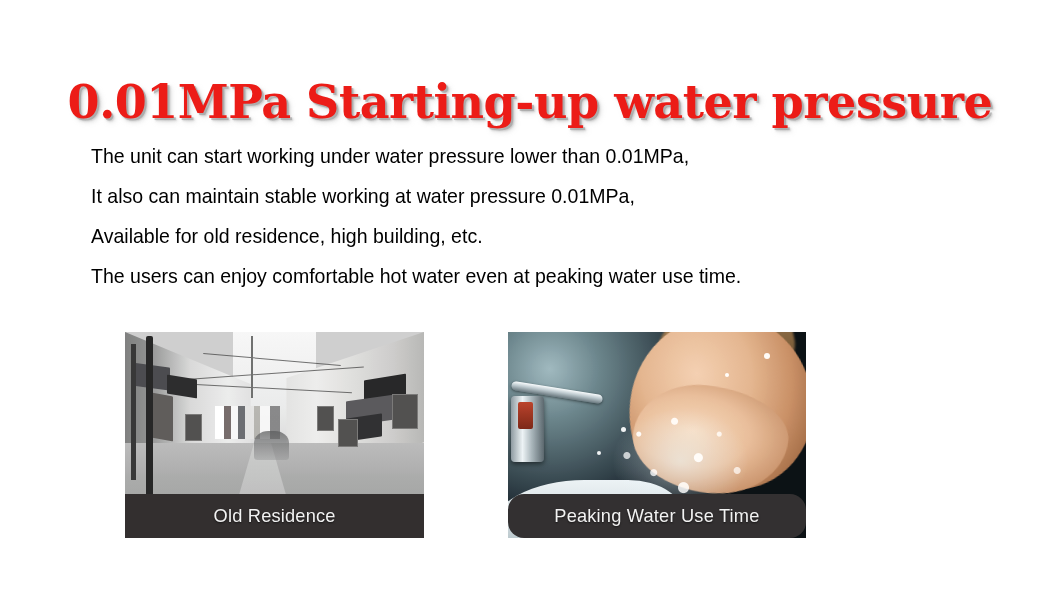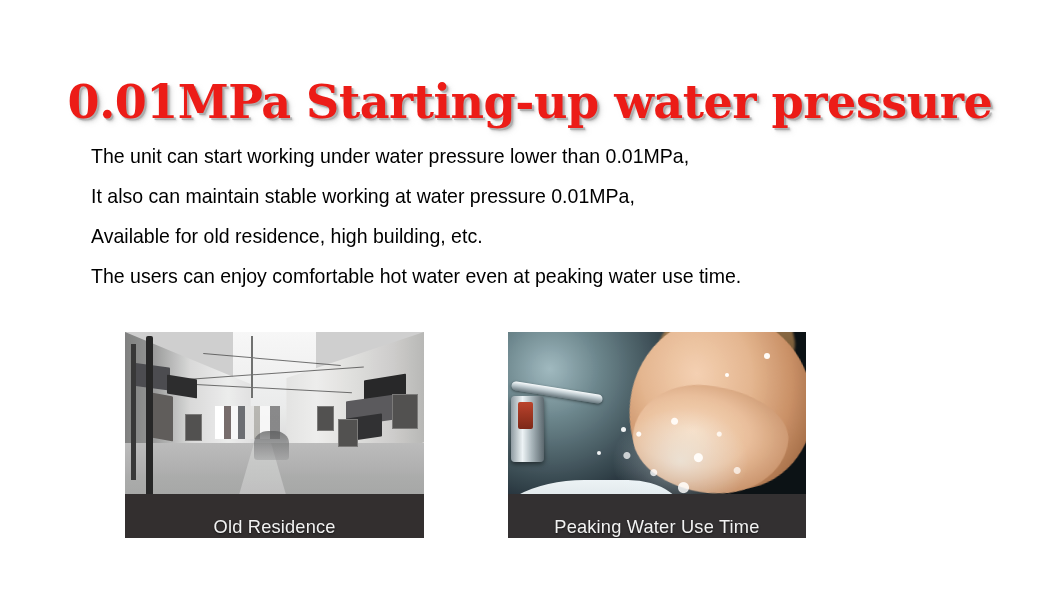--- a/index.html
+++ b/index.html
@@ -87,31 +87,31 @@
     overflow: hidden;
   }
 
   .caption-band {
     position: absolute;
     left: 0;
     right: 0;
     bottom: 0;
     height: 44px;
     display: flex;
-    align-items: flex-end;
+    align-items: center;
     justify-content: center;
     color: #f2f2f2;
     font-family: "Liberation Sans", sans-serif;
     font-size: 19px;
     letter-spacing: 0.2px;
     z-index: 9;
   }
   .p1 .caption-band { background: #332f2f; }
   .p2 .caption-band { background: rgba(38,34,32,0.90); }
-  .p3 .caption-band { background: #333031; }
+  .p3 .caption-band { background: #333031; border-radius: 16px; }
   .caption-band .cap-text {
     text-shadow: 0 1px 2px rgba(0,0,0,0.6);
     transform: scaleX(0.96);
   }
 
   
   .alley-sky {
     position: absolute; left: 36%; top: 0; width: 28%; height: 62%;
     background: linear-gradient(180deg, #f3f4f4 0%, #e6e8e7 60%, #cfd3d2 100%);
   }

